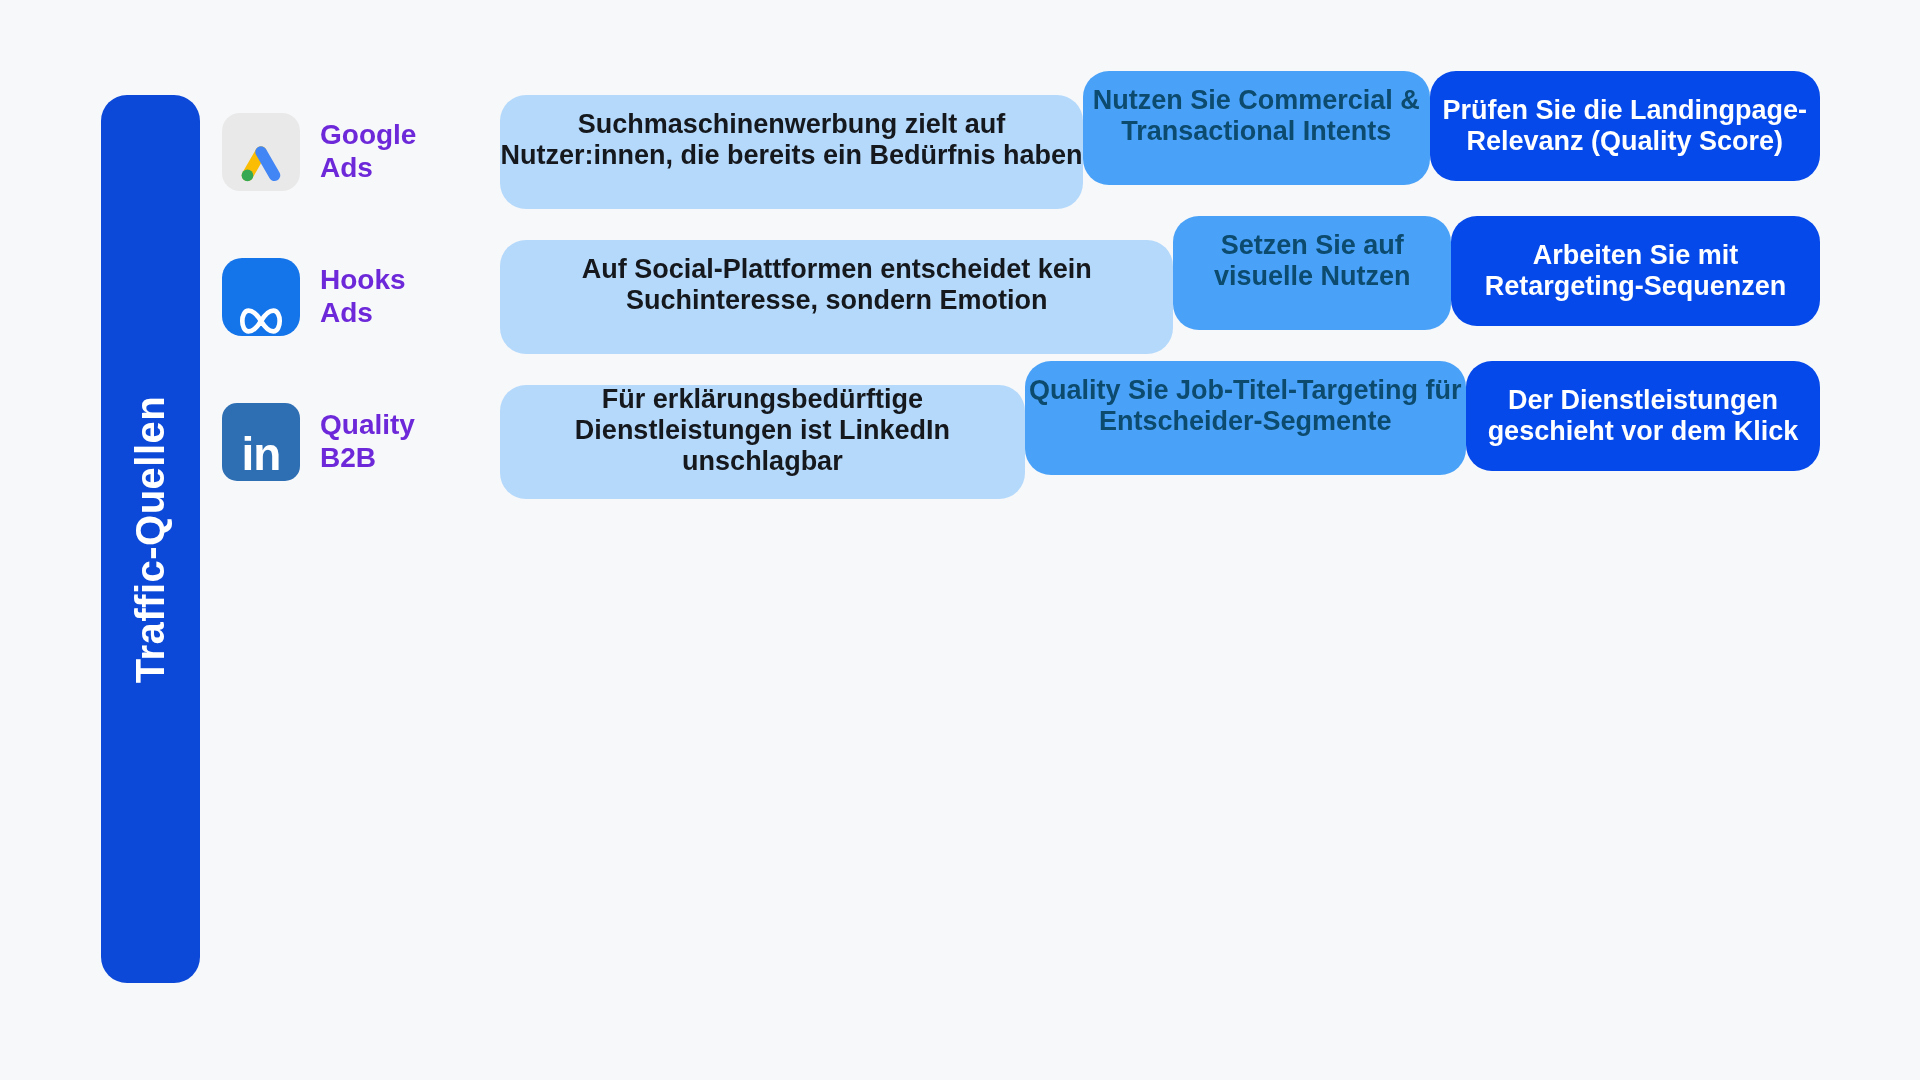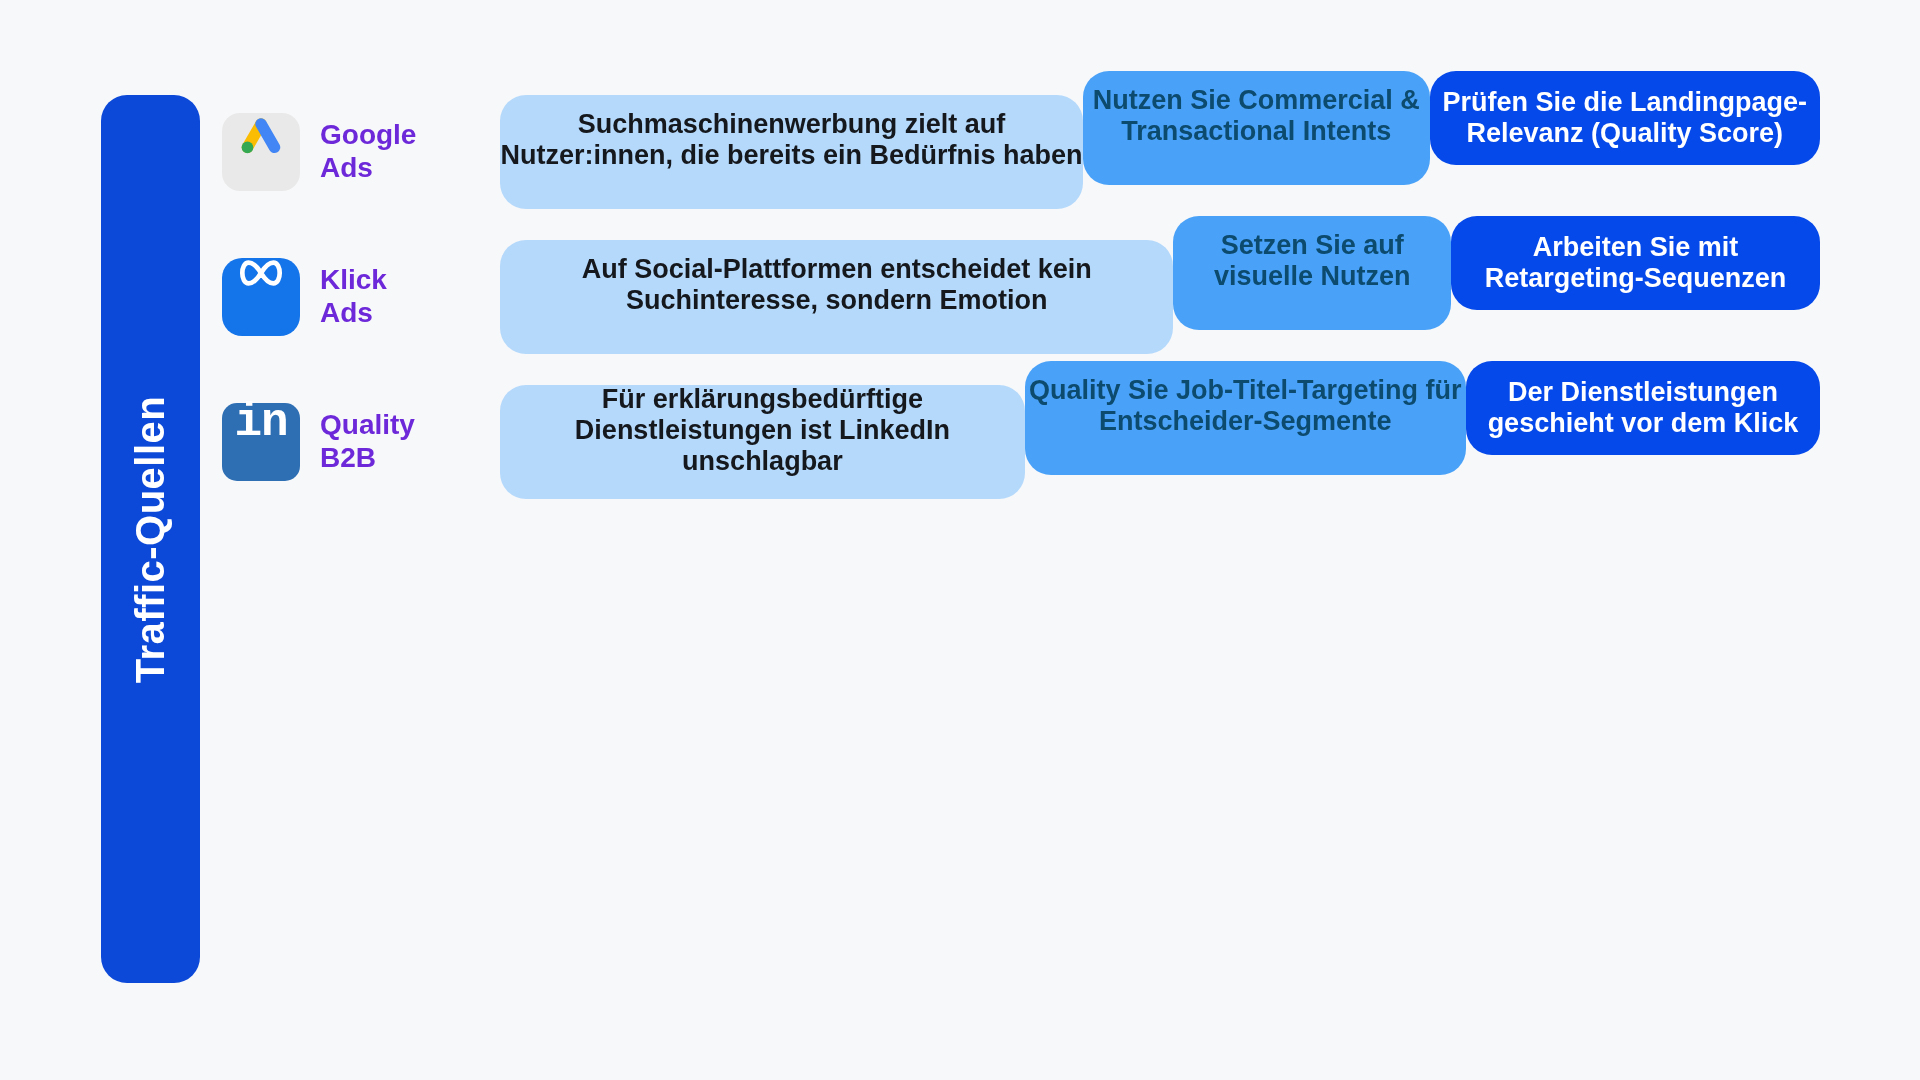--- a/index.html
+++ b/index.html
@@ -32,21 +32,21 @@
     display: flex; flex-direction: column; gap: 31px;
   }
   .group { display: flex; align-items: center; }
 
   .channel {
     width: 278px; min-width: 278px;
     display: flex; align-items: center; gap: 20px;
   }
   .icon-tile {
     width: 78px; height: 78px; min-width: 78px;
-    display: flex; align-items: flex-start; justify-content: center; font-family: Liberation Mono, monospace;
+    display: flex; align-items: flex-end; justify-content: center;
   }
   .tile-google  { background: #e9e9e9; border-radius: 18px; }
   .tile-meta    { background: #1474e9; border-radius: 20px; }
   .tile-linkedin{ background: #2e6fb4; border-radius: 15px; }
   .linkedin-glyph {
     color: #ffffff; font-size: 46px; font-weight: 700;
     margin-top: -6px; letter-spacing: -1px;
   }
   .channel-label {
     color: #6d28d9; font-size: 28px; font-weight: 700; line-height: 1.17;
@@ -57,21 +57,21 @@
   .row {
     position: relative;
     border-radius: 26px;
     display: flex; align-items: center; justify-content: center;
     text-align: center;
     font-size: 27px; font-weight: 600;
     box-sizing: border-box;
   }
   .row-light  { background: #b5d9fb; color: #15181d; height: 114px; padding-bottom: 24px; z-index: 1; }
   .row-medium { background: #4aa2f8; color: #0c4a6e; height: 114px; padding-bottom: 24px; margin-top: -24px; z-index: 2; }
-  .row-dark   { background: #0549ea; color: #ffffff; height: 94px;  margin-top: -24px; z-index: 3; }
+  .row-dark   { background: #0549ea; color: #ffffff; height: 110px;  margin-top: -24px; z-index: 3; }
 </style>
 </head>
 <body>
 
 <div class="canvas">
 
   <div class="sidebar">
     <span class="vlabel">Traffic-Quellen</span>
   </div>
 
@@ -99,21 +99,21 @@
     </div>
 
     <div class="group">
       <div class="channel">
         <div class="icon-tile tile-meta">
           <svg width="52" height="30" viewBox="0 0 40 22">
             <path d="M20 11 C16 4.5, 13.5 3, 10.5 3 C4 3, 4 19, 10.5 19 C13.5 19, 16 17.5, 20 11 C24 4.5, 26.5 3, 29.5 3 C36 3, 36 19, 29.5 19 C26.5 19, 24 17.5, 20 11" fill="none" stroke="#ffffff" stroke-width="3.6" stroke-linecap="round" stroke-linejoin="round"></path>
           </svg>
         </div>
         <div class="channel-label">
-          <div>Klick</div>
+          <div>Hooks</div>
           <div>Ads</div>
         </div>
       </div>
       <div class="rows">
         <div class="row row-light">Auf Social-Plattformen entscheidet kein Suchinteresse, sondern Emotion</div>
         <div class="row row-medium">Setzen Sie auf visuelle Nutzen</div>
         <div class="row row-dark">Arbeiten Sie mit Retargeting-Sequenzen</div>
       </div>
     </div>
 

